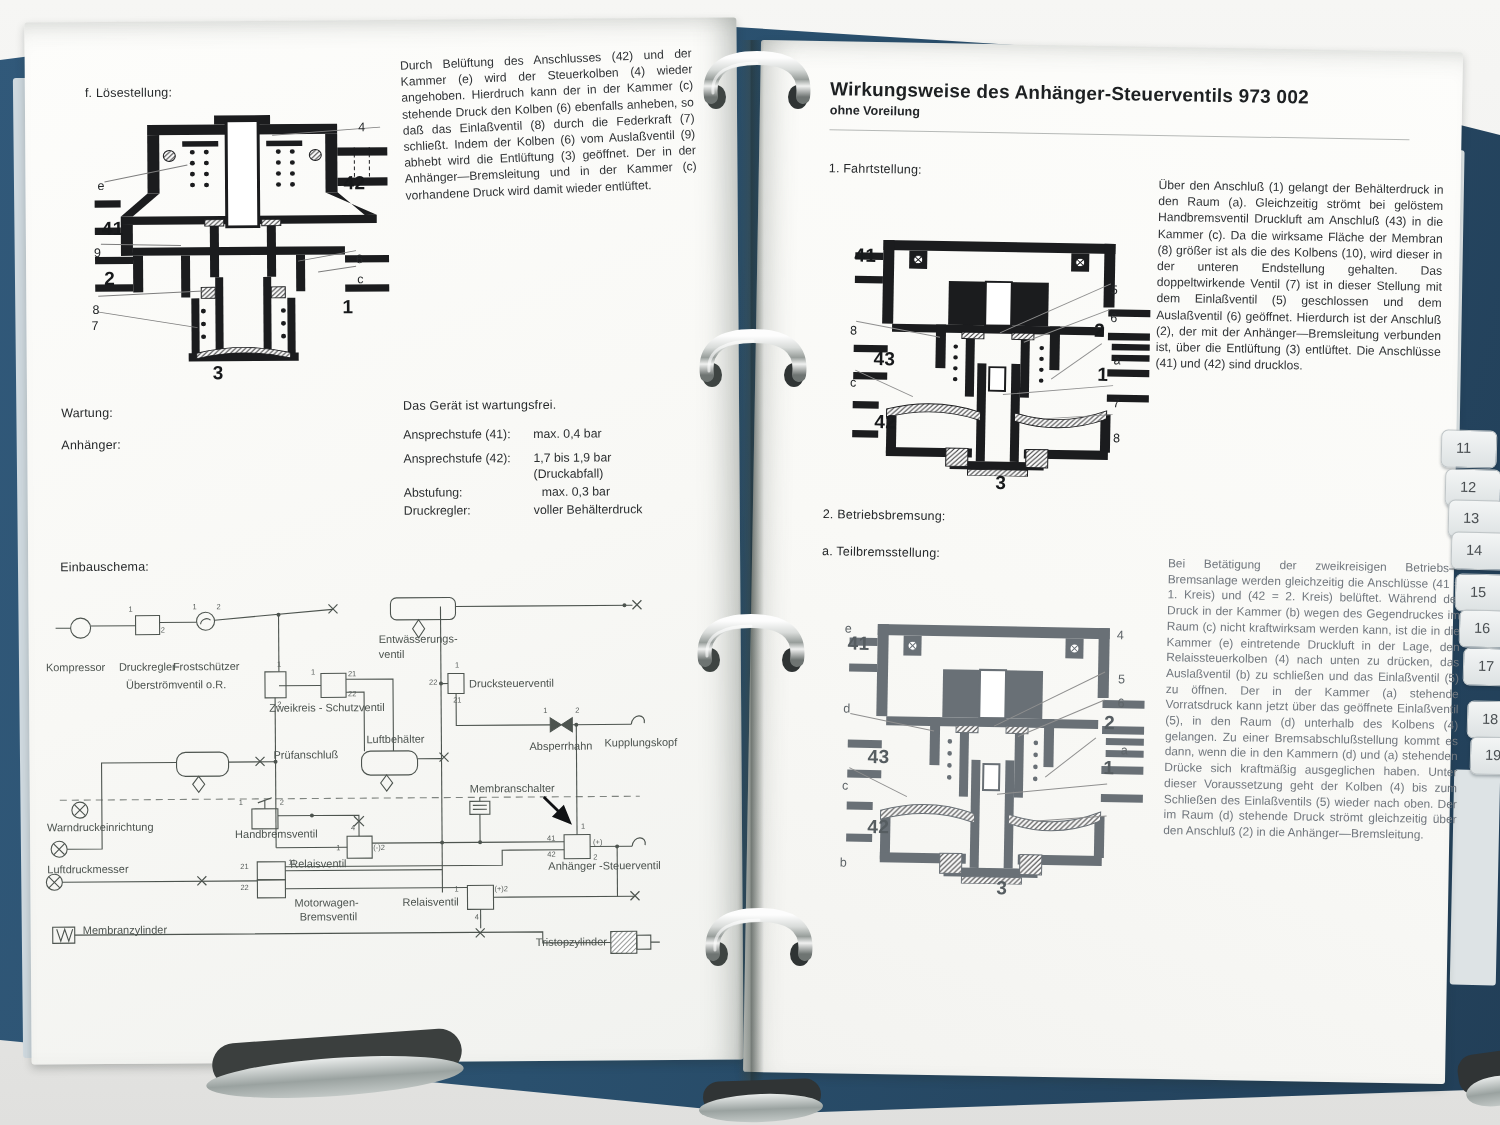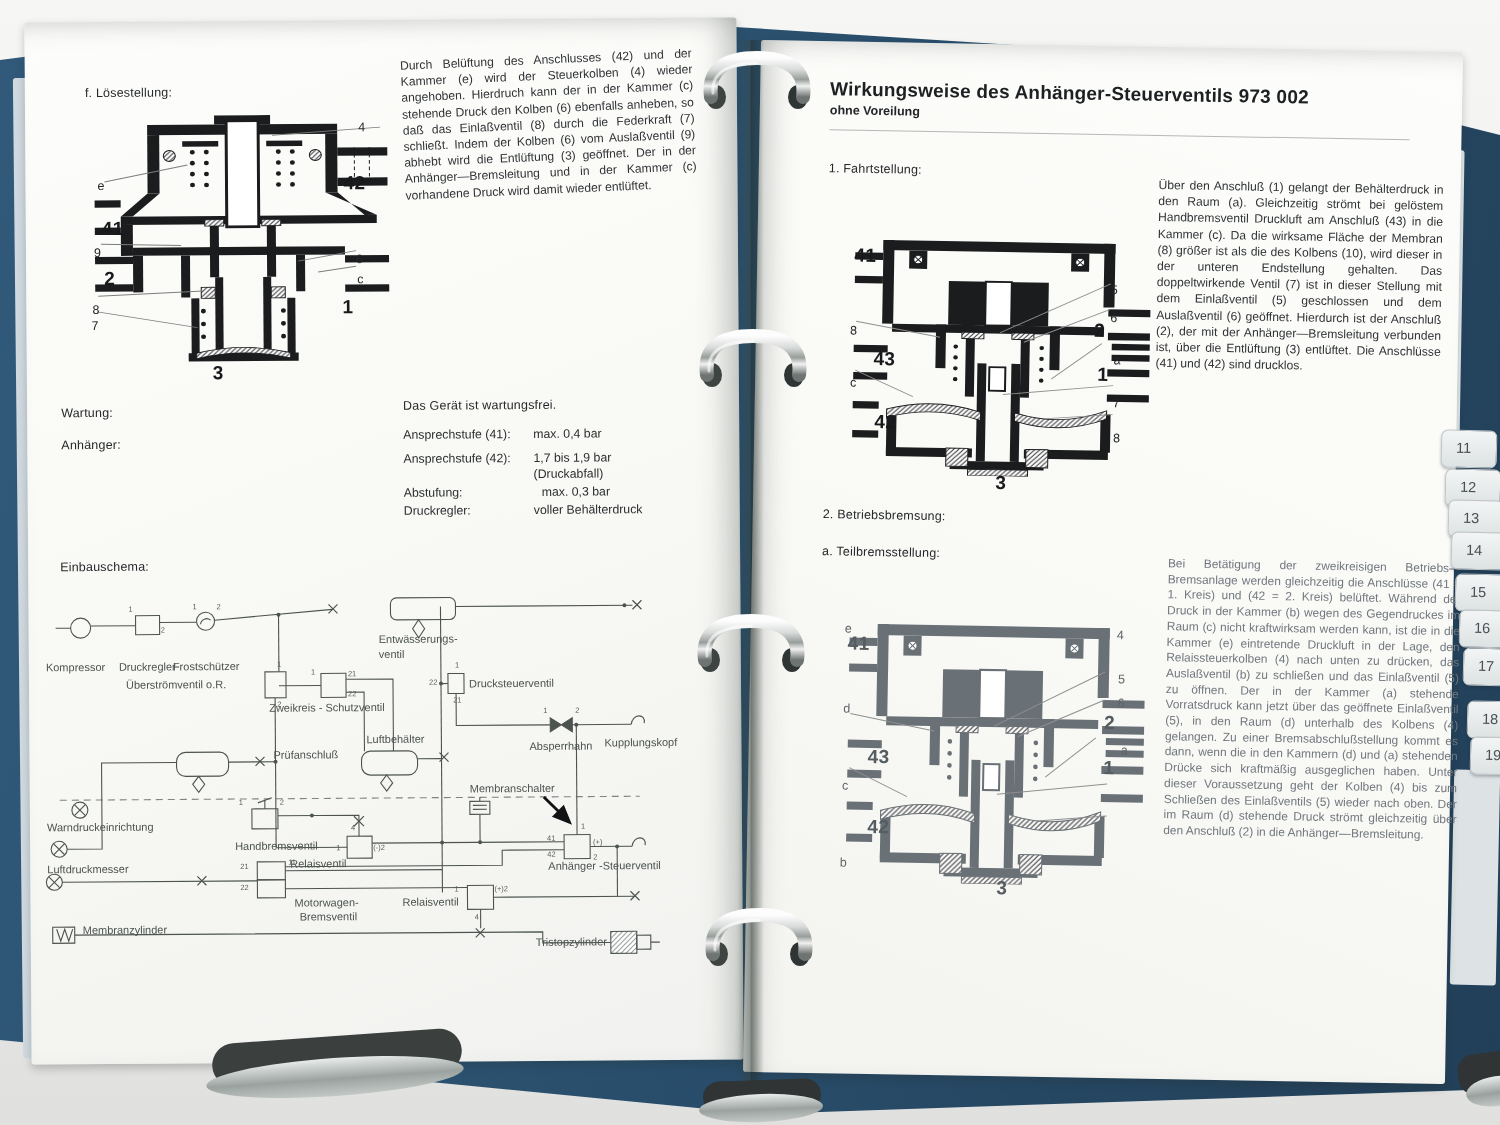--- a/index.html
+++ b/index.html
@@ -386,21 +386,21 @@
           <span class="dlabel m" style="left: 228px; top: 108px;">Zweikreis - Schutzventil</span>
           <span class="dlabel m" style="left: 338px; top: 40px;">Entwässerungs-</span>
           <span class="dlabel m" style="left: 338px; top: 55px;">ventil</span>
           <span class="dlabel m" style="left: 428px; top: 85px;">Drucksteuerventil</span>
           <span class="dlabel m" style="left: 232px; top: 155px;">Prüfanschluß</span>
           <span class="dlabel m" style="left: 325px; top: 140px; text-align: right;">Luftbehälter</span>
           <span class="dlabel m" style="left: 488px; top: 148px;">Absperrhahn</span>
           <span class="dlabel m" style="left: 563px; top: 145px;">Kupplungskopf</span>
           <span class="dlabel m" style="left: 428px; top: 190px;">Membranschalter</span>
           <span class="dlabel m" style="left: 5px; top: 226px;">Warndruckeinrichtung</span>
-          <span class="dlabel m" style="left: 193px; top: 234px; margin-top: 12px;">Handbremsventil</span>
+          <span class="dlabel m" style="left: 193px; top: 234px;">Handbremsventil</span>
           <span class="dlabel m" style="left: 248px; top: 264px;">Relaisventil</span>
           <span class="dlabel m" style="left: 506px; top: 268px;">Anhänger -Steuerventil</span>
           <span class="dlabel m" style="left: 5px; top: 268px;">Luftdruckmesser</span>
           <span class="dlabel m" style="left: 252px; top: 303px;">Motorwagen-</span>
           <span class="dlabel m" style="left: 257px; top: 317px;">Bremsventil</span>
           <span class="dlabel m" style="left: 360px; top: 303px;">Relaisventil</span>
           <span class="dlabel m" style="left: 40px; top: 329px;">Membranzylinder</span>
           <span class="dlabel m" style="left: 493px; top: 344px;">Tristopzylinder</span>
           <span class="dlabel t" style="left: 88px; top: 10px;">1</span>
           <span class="dlabel t" style="left: 120px; top: 31px;">2</span>

